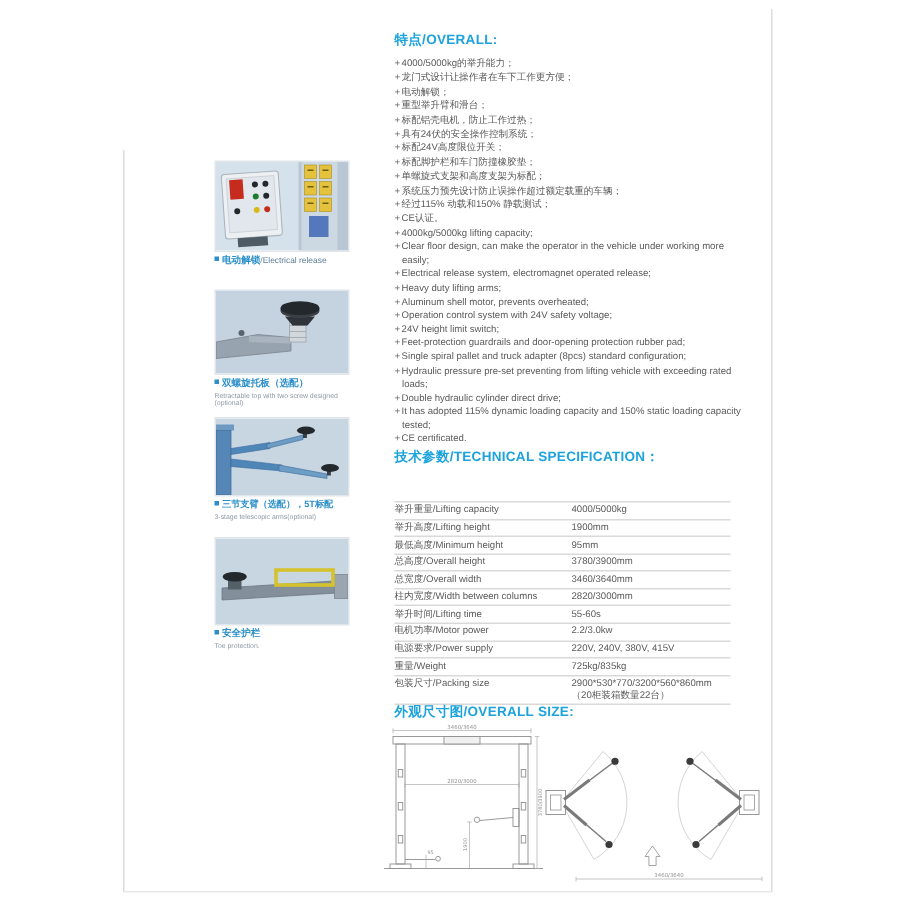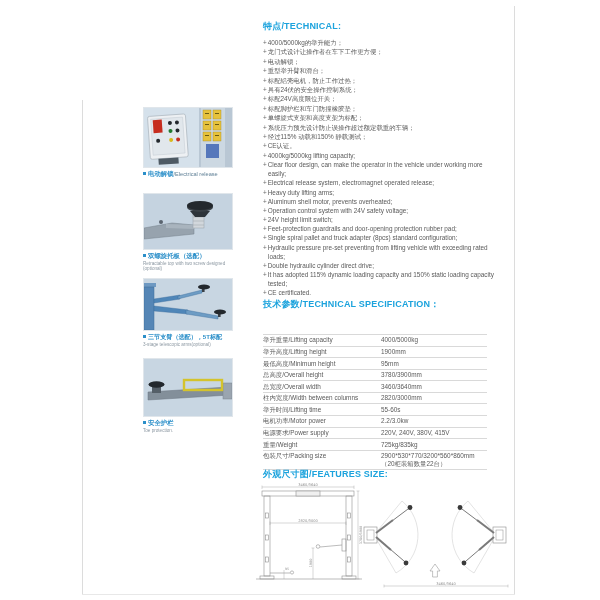--- a/index.html
+++ b/index.html
@@ -153,21 +153,21 @@
         <ellipse cx="12.5" cy="25.5" rx="8" ry="3.2" fill="#23282d"></ellipse>
         <rect x="40" y="21" width="38" height="10" fill="none" stroke="#d4c32c" stroke-width="2.4"></rect>
       </svg>
     </div>
     <div class="cap">
       <span class="sq"></span><span>安全护栏</span>
     </div>
     <div class="cap-sub">Toe protection.</div>
   </div>
 
-  <div id="features-header" class="sec-h">特点/TECHNICAL:</div>
+  <div id="features-header" class="sec-h">特点/OVERALL:</div>
 
   <div id="list-cn" class="blist">
 
   <div class="li"><span>4000/5000kg的举升能力；</span></div>
       <div class="li"><span>龙门式设计让操作者在车下工作更方便；</span></div>
       <div class="li"><span>电动解锁；</span></div>
       <div class="li"><span>重型举升臂和滑台；</span></div>
       <div class="li"><span>标配铝壳电机，防止工作过热；</span></div>
       <div class="li"><span>具有24伏的安全操作控制系统；</span></div>
       <div class="li"><span>标配24V高度限位开关；</span></div>
@@ -238,21 +238,21 @@
       <div class="trow">
       <span class="tl">重量/Weight</span>
       <span class="tv"><span>725kg/835kg</span></span>
     </div>
       <div class="trow">
       <span class="tl">包装尺寸/Packing size</span>
       <span class="tv"><span>2900*530*770/3200*560*860mm</span><span class="tv2">（20柜装箱数量22台）</span></span>
     </div>
     </div>
 
-  <div id="size-header" class="sec-h">外观尺寸图/FEATURES SIZE:</div>
+  <div id="size-header" class="sec-h">外观尺寸图/OVERALL SIZE:</div>
 
   <div id="drawing">
     <svg width="258" height="112" viewBox="0 0 258 112">
 
       <g stroke="#8f8f8f" stroke-width="0.6" fill="none">
         <line x1="0" y1="96" x2="106" y2="96"></line>
         <rect x="6" y="8" width="92" height="5"></rect>
         <rect x="40" y="8" width="24" height="5" fill="#f0f0f0"></rect>
         <rect x="8" y="13" width="6" height="80"></rect>
         <rect x="90" y="13" width="6" height="80"></rect>

